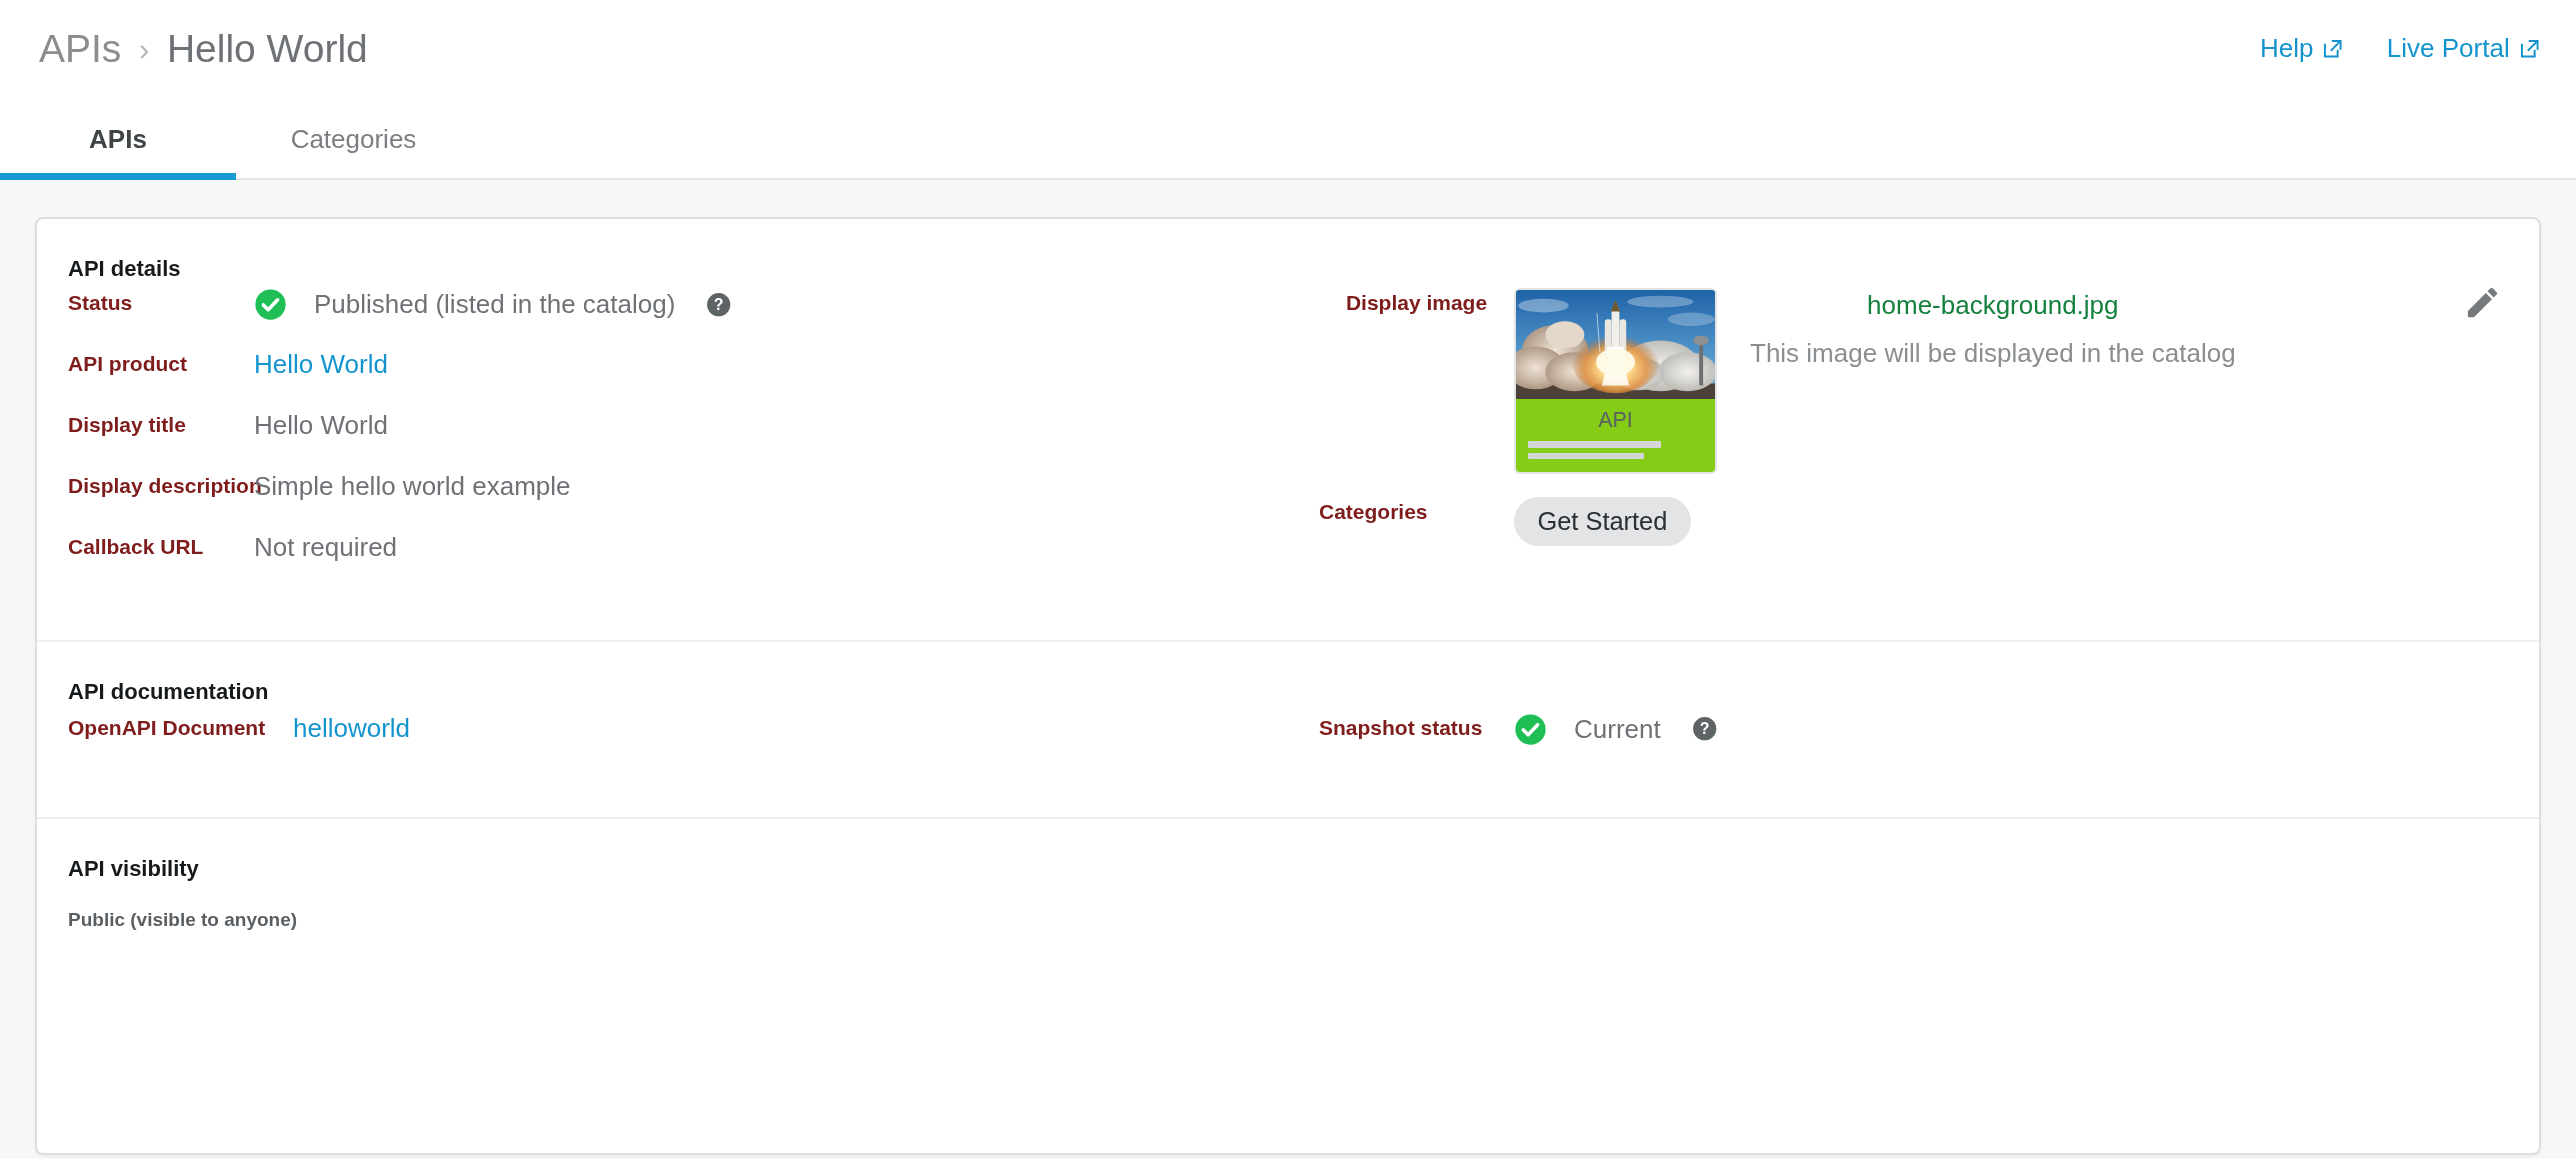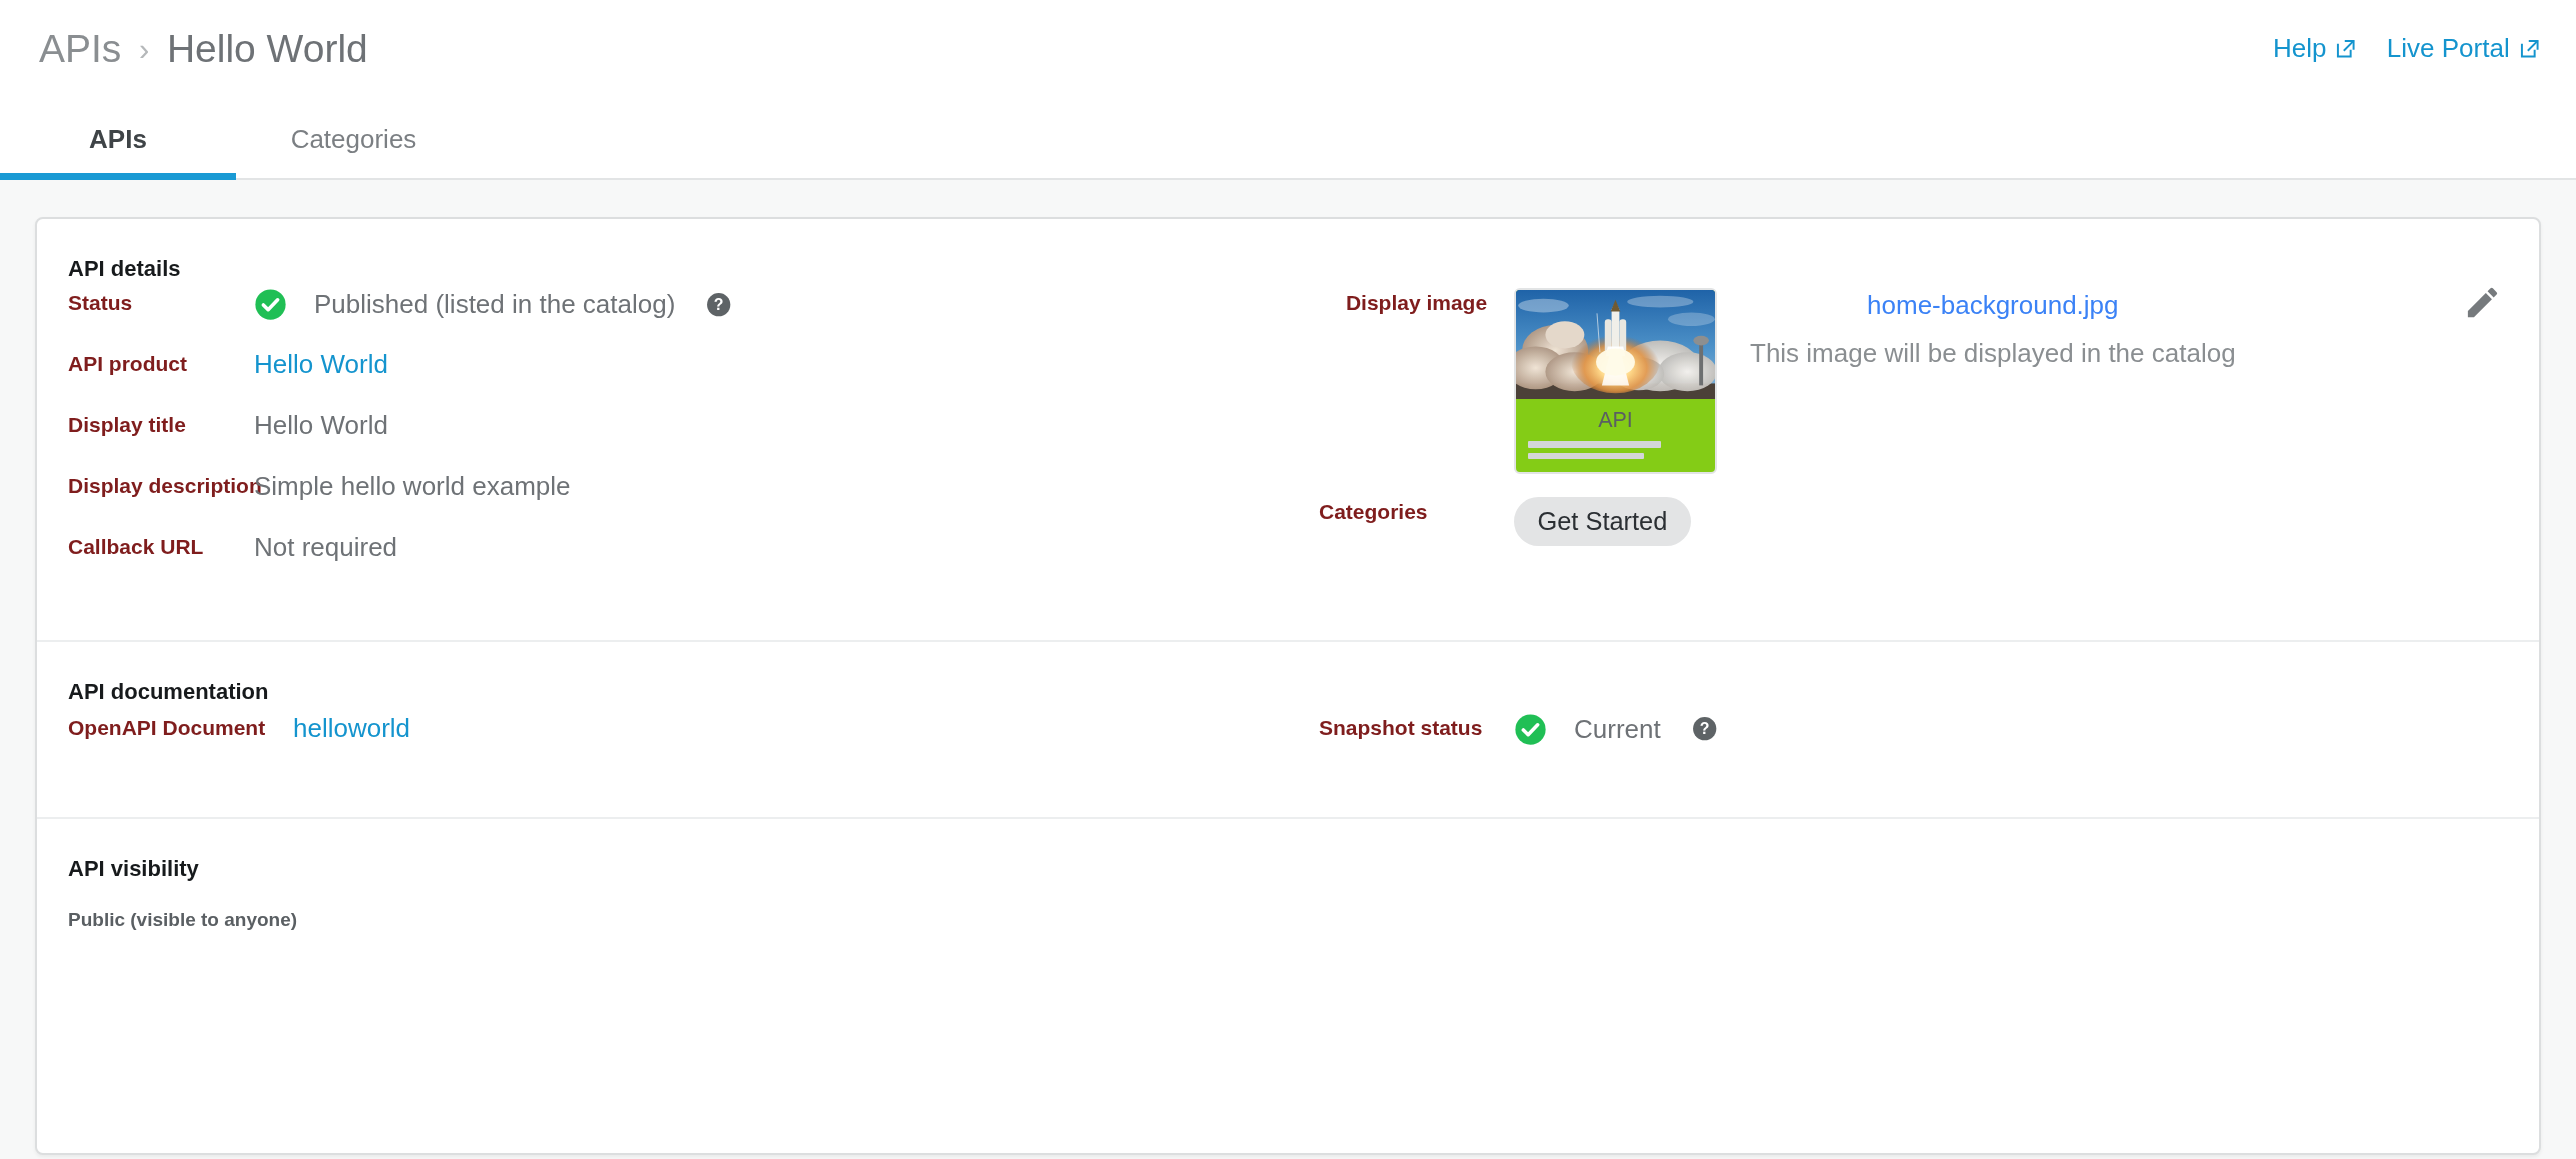--- a/index.html
+++ b/index.html
@@ -44,21 +44,21 @@
   .breadcrumb .crumb-current {
     color: #6e7276;
   }
 
   .header-links {
     position: absolute;
     right: 35px;
     top: 33px;
     display: flex;
     align-items: center;
-    gap: 29px;
+    gap: 42px;
     font-size: 26px;
   }
   .header-link {
     display: inline-flex;
     align-items: center;
     gap: 7.8px;
     color: #1494ce;
     text-decoration: none;
     cursor: pointer;
     white-space: nowrap;
@@ -250,21 +250,21 @@
   }
   .bar.b1 { width: 76%; }
   .bar.b2 { width: 66%; }
 
   .image-meta {
     padding-left: 33px;
     padding-top: 2px;
   }
   .image-filename {
     font-size: 26px;
-    color: #3b82f6;
+    color: #15803d;
     margin-bottom: 17.6px;
   }
   .image-hint {
     font-size: 26px;
     color: #8a8e91;
   }
 
   .chip {
     display: inline-flex;
     align-items: center;

